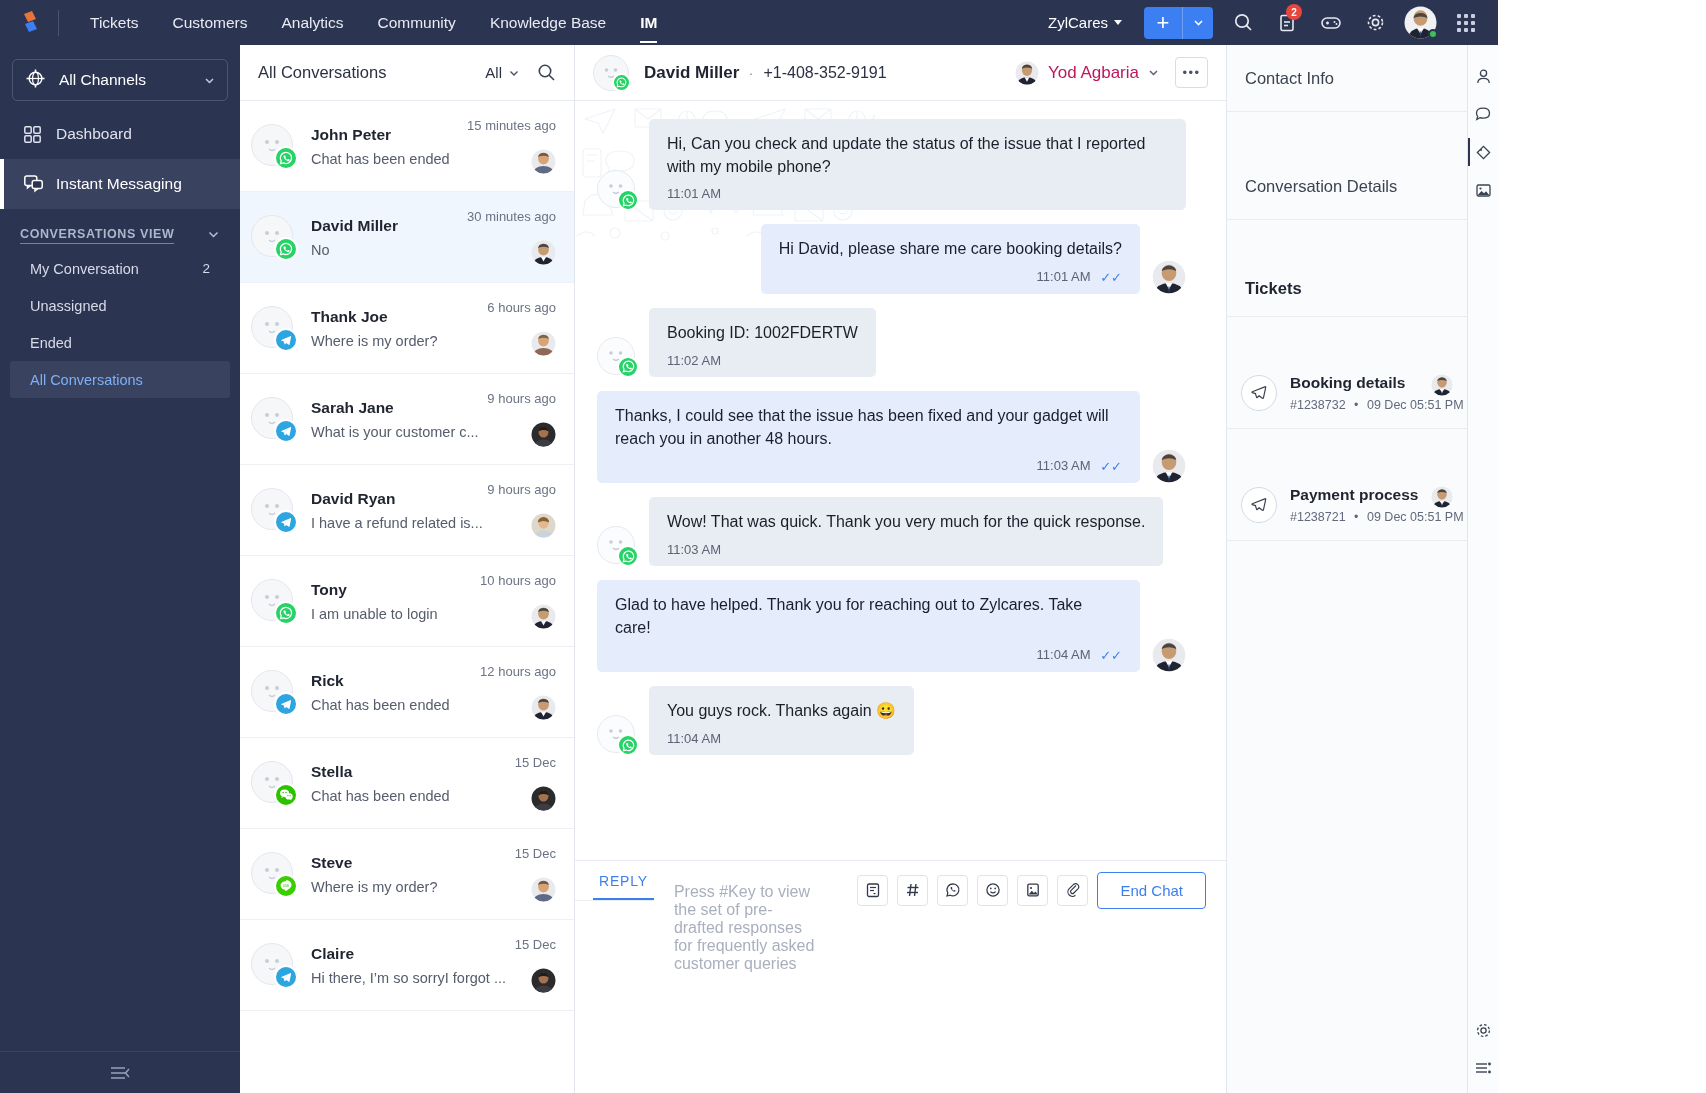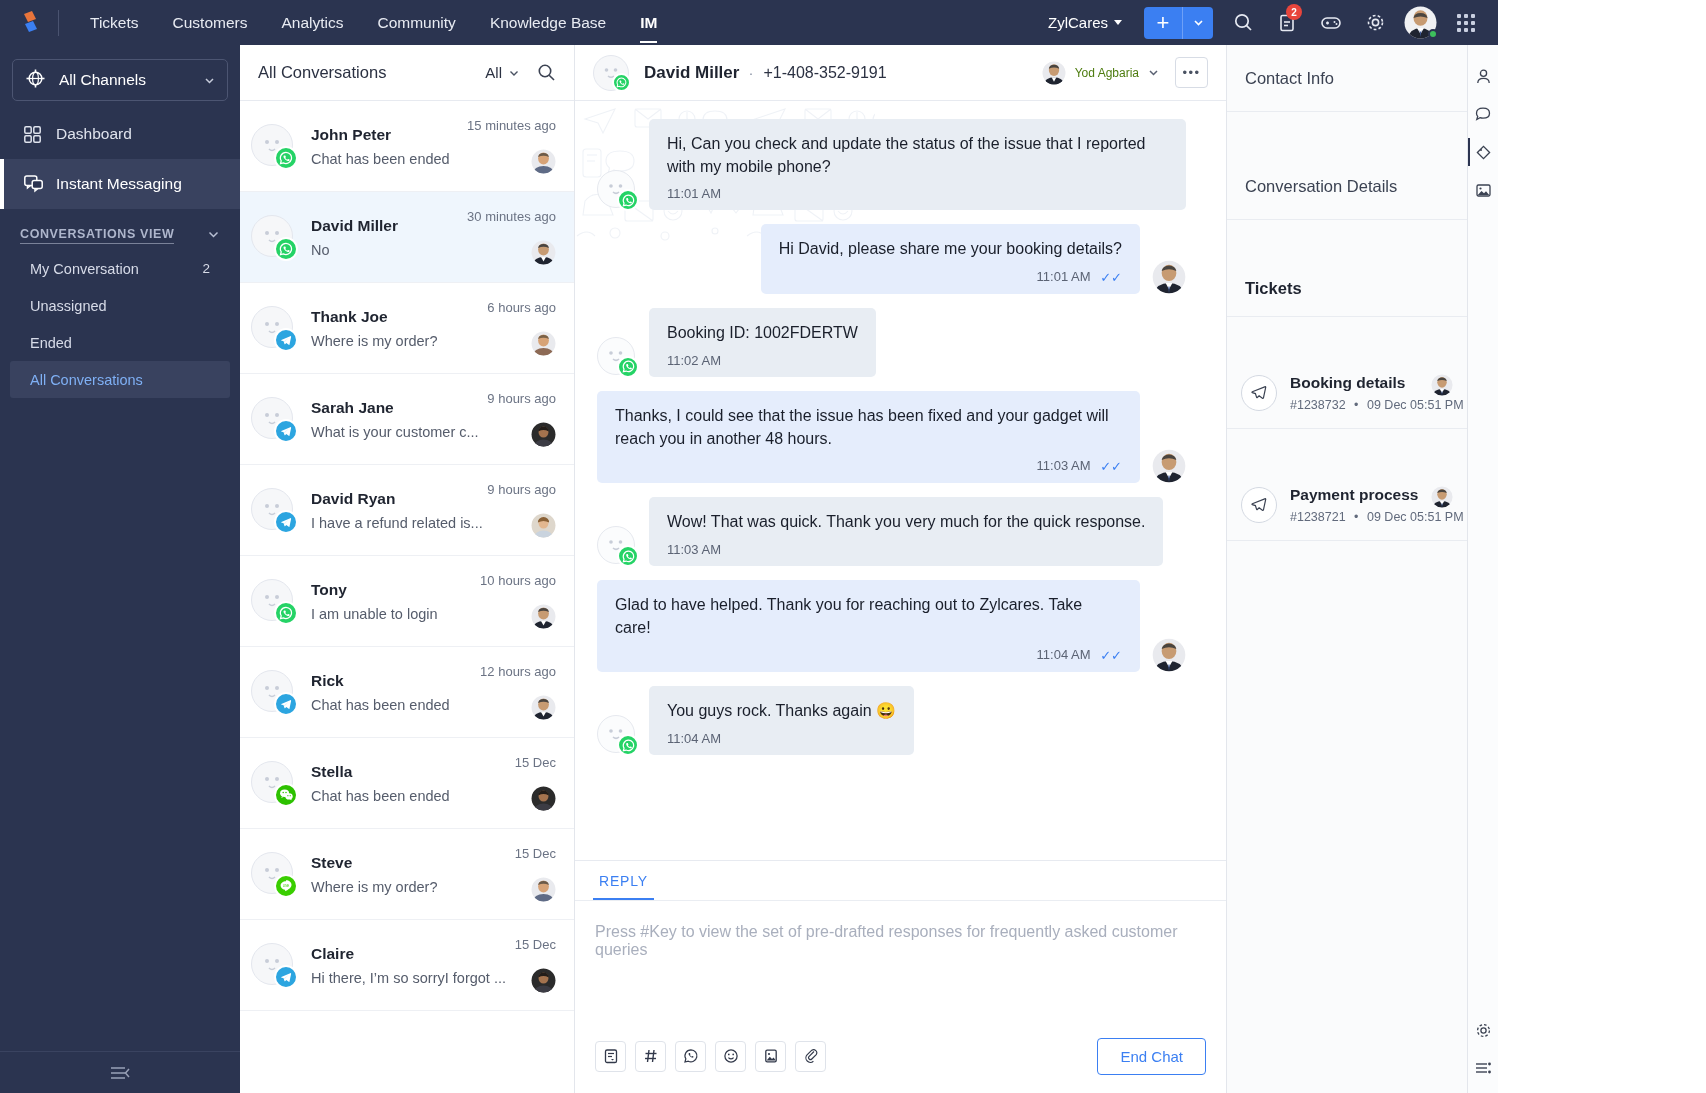--- a/index.html
+++ b/index.html
@@ -103,21 +103,21 @@
   .chathead { height:56px; flex:0 0 56px; display:flex; align-items:center; padding:0 18px;
      border-bottom:1px solid #e7eaf0; background:#fff; }
   .chathead .ava { width:36px;height:36px;flex:0 0 36px;}
   .chathead .ava .face { width:36px;height:36px;}
   .chathead .ava .ch { width:19px;height:19px; right:-2px; bottom:-1px; border-width:2px;}
   .chname { font-size:17px; font-weight:bold; color:#1f2430; margin-left:15px; }
   .chphone { font-size:16px; color:#2b3142; margin-left:10px;}
   .chdot { color:#8a93a5; margin-left:9px;}
   .agent { margin-left:auto; display:flex; align-items:center; gap:9px; cursor:pointer;}
   .agent img, .agent .aimg { width:24px;height:24px;border-radius:50%; overflow:hidden;}
-  .agent .an { font-size:12px; color:#4d7c0f;}
+  .agent .an { font-size:17px; color:#be185d;}
   .moreb { width:33px;height:31px;border:1px solid #d7dce5;border-radius:4px; margin-left:16px;
      display:flex;align-items:center;justify-content:center; cursor:pointer; letter-spacing:1.4px;
      color:#4a5262; font-size:13px; }
 
   .msgs { flex:1; position:relative; overflow:hidden; background:#fff; }
   .doodle { position:absolute; inset:0; opacity:.5; }
   .msglist { position:relative; padding:18px 40px 10px 22px; height:100%; }
   .row { display:flex; align-items:flex-end; margin-bottom:14px; }
   .row.out { justify-content:flex-end; }
   .bub { max-width:560px; padding:14px 18px 9px 18px; border-radius:5px; position:relative;}
@@ -126,21 +126,21 @@
   .btxt { font-size:16px; line-height:1.42; color:#1a1f2b; }
   .btime { font-size:13px; color:#5b6374; margin-top:8px; }
   .row.out .btime { text-align:right; }
   .tickr { display:inline-block; margin-left:6px; color:#3b7ff2; font-size:13px; vertical-align:-1px;}
   .rowava { width:40px;height:40px;flex:0 0 40px; position:relative; margin-right:12px;}
   .rowava .face { width:38px;height:38px;border-radius:50%;background:#fbfcfd;border:1px solid #e6e9ef;}
   .rowava .ch { width:22px;height:22px; right:-2px; bottom:-1px;}
   .outava { width:34px;height:34px;border-radius:50%; margin-left:12px; flex:0 0 34px; overflow:hidden; }
 
   
-  .reply { flex:0 0 233px; border-top:1px solid #e7eaf0; background:#fff; display:flex; flex-direction:column;}
+  .reply { flex:0 0 233px; border-top:1px solid #e7eaf0; background:#fff; display:flex; flex-direction:row;}
   .rtabs { height:40px; display:flex; align-items:flex-end; padding-left:18px; border-bottom:1px solid #eaedf2;}
   .rtab { font-size:14px; letter-spacing:.8px; color:#3b7ff2; padding:0 6px 9px 6px;
      border-bottom:2.5px solid #3b7ff2; cursor:pointer; font-weight:500;}
   .rbody { flex:1; padding:22px 20px 0 20px; }
   .rph { font-size:16px; color:#a9afbd; }
   .rtools { height:66px; display:flex; align-items:center; padding:0 20px 8px 20px; }
   .tool { width:31px;height:31px;border:1px solid #dfe3ea;border-radius:4px; margin-right:9px;
      display:flex;align-items:center;justify-content:center; cursor:pointer; background:#fff;}
   .endchat { margin-left:auto; border:1px solid #3b7ff2; color:#3b7ff2; background:#fff;
      font-size:15px; padding:9px 22px; border-radius:4px; cursor:pointer; font-family:inherit;}
@@ -868,21 +868,21 @@
               </span>
             </div>
             <div class="bub in">
               <div class="btxt">Hi, Can you check and update the status of the issue that I reported with my mobile phone?</div>
               <div class="btime">11:01 AM</div>
             </div>
           </div>
 
           <div class="row out">
             <div class="bub out">
-              <div class="btxt">Hi David, please share me your booking details?</div>
+              <div class="btxt">Hi David, please share me care booking details?</div>
               <div class="btime">
                 <span>11:01 AM</span>
                 <span class="tickr">✓✓</span>
               </div>
             </div>
             <div class="outava">
               <svg width="34" height="34" viewBox="0 0 25 25">
                   <defs>
                     <clipPath id="o1">
                       <circle cx="12.5" cy="12.5" r="12"></circle>

